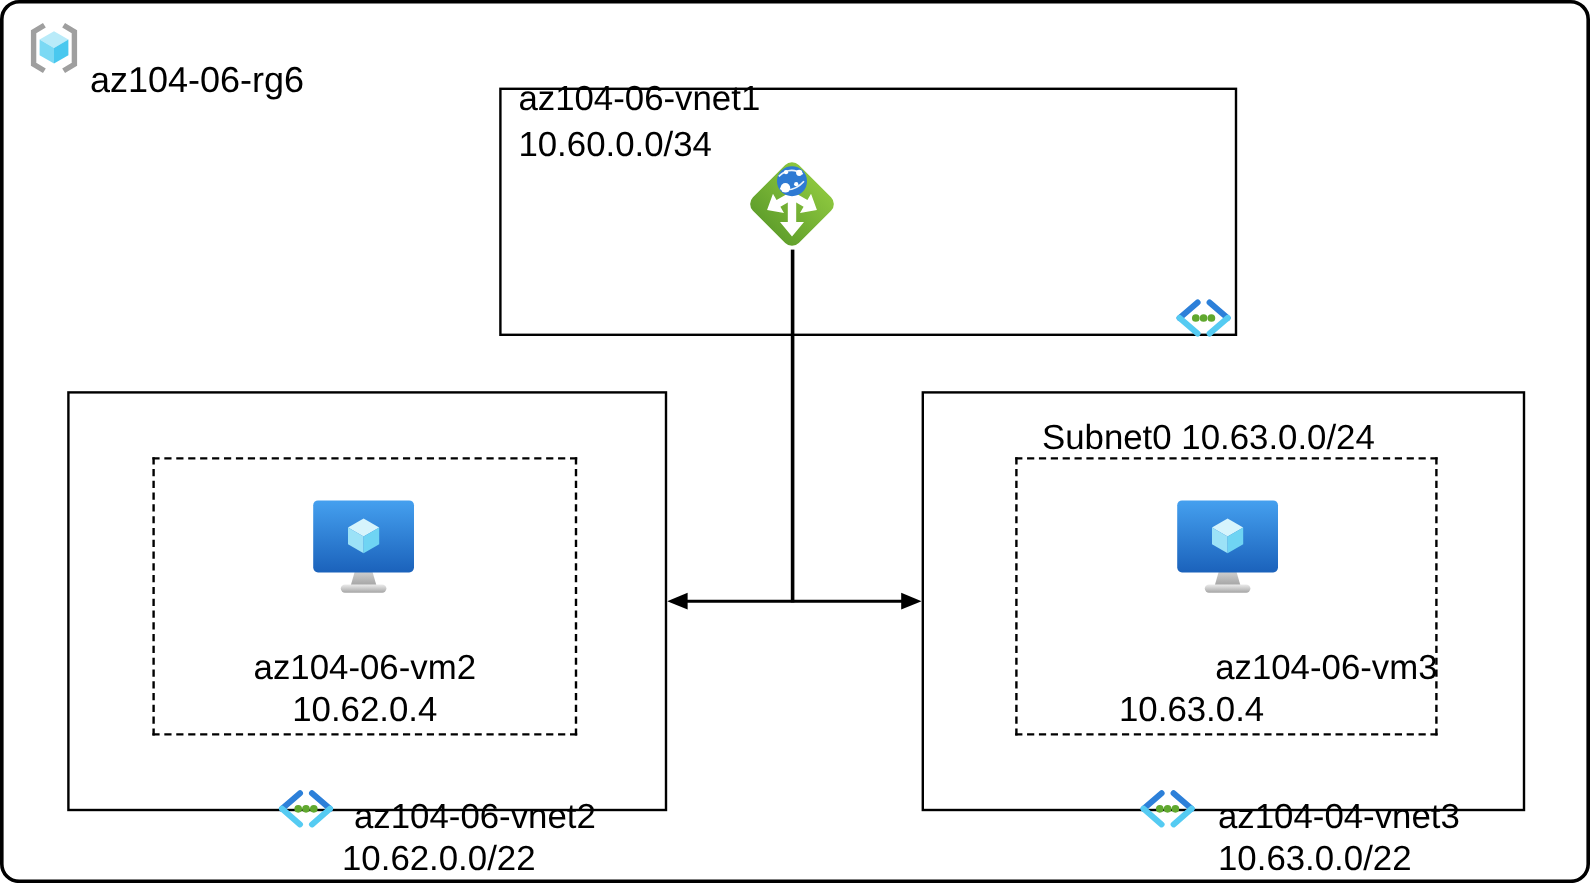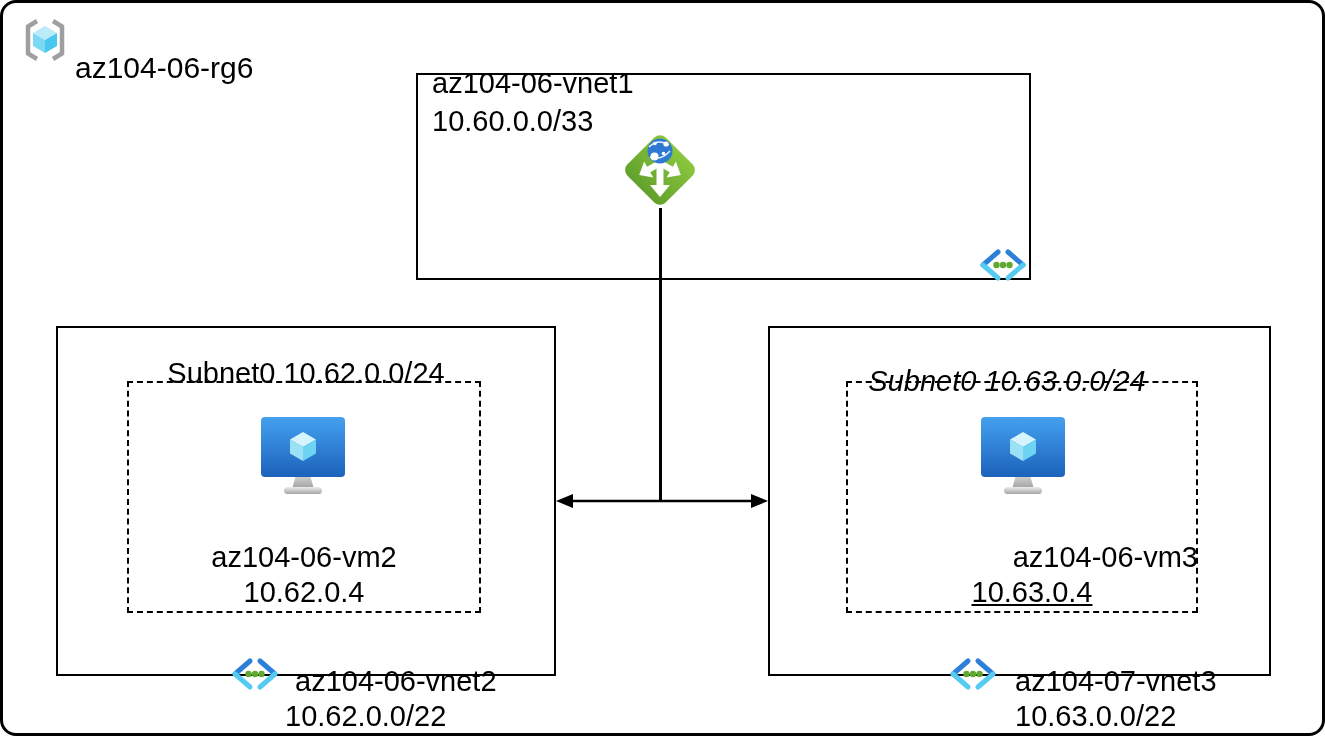--- a/index.html
+++ b/index.html
@@ -25,21 +25,21 @@
     <polyline points="14,3 5,8.5 5,35.5 14,41" fill="none" stroke="#9f9f9f" stroke-width="4.5"></polyline>
     <polyline points="30,3 39,8.5 39,35.5 30,41" fill="none" stroke="#9f9f9f" stroke-width="4.5"></polyline>
     <polygon points="22,8 34,15 22,22 10,15" fill="#b9ebf9"></polygon>
     <polygon points="10,15 22,22 22,35 10,28" fill="#7bd9f4"></polygon>
     <polygon points="34,15 22,22 22,35 34,28" fill="#49c8ef"></polygon>
   </svg>
   <div class="lbl" style="left:72px;top:22px;font-size:30px;">az104-06-rg6</div>
 
   <div class="solid-box" style="left:413px;top:70px;width:615px;height:207px;"></div>
   <div class="lbl" style="left:429px;top:38px;">az104-06-vnet1</div>
-  <div class="lbl" style="left:429px;top:76px;">10.60.0.0/33</div>
+  <div class="lbl" style="left:429px;top:76px;">10.60.0.0/34</div>
 
   <svg class="abs" style="left:617px;top:127px;" width="80" height="80" viewBox="0 0 80 80">
     <defs>
       <linearGradient id="gg" x1="0" y1="0" x2="0" y2="1">
         <stop offset="0" stop-color="#8cc63e"></stop>
           <stop offset="1" stop-color="#61a02c"></stop>
       </linearGradient>
     </defs>
     <rect x="13" y="13" width="54" height="54" rx="8" transform="rotate(45 40 40)" fill="url(#gg)"></rect>
     <g fill="#ffffff">
@@ -73,21 +73,20 @@
   </svg>
 
   <div class="vline" style="left:655.5px;top:205px;width:3px;height:294px;"></div>
   <svg class="abs" style="left:553px;top:488px;" width="212" height="20" viewBox="0 0 212 20">
     <line x1="10" y1="10" x2="202" y2="10" stroke="#000" stroke-width="2.5"></line>
     <polygon points="0,10 17,3 17,17" fill="#000"></polygon>
     <polygon points="212,10 195,3 195,17" fill="#000"></polygon>
   </svg>
 
   <div class="solid-box" style="left:53px;top:323px;width:500px;height:350px;"></div>
-  <div class="lbl ctr" style="left:53px;top:328px;width:500px;">Subnet0 10.62.0.0/24</div>
   <div class="dashed-box" style="left:124px;top:378px;width:354px;height:232px;"></div>
 
   <svg class="abs" style="left:252px;top:412px;" width="96" height="82" viewBox="0 0 96 82">
     <defs>
       <linearGradient id="vm1" x1="0" y1="0" x2="0" y2="1">
         <stop offset="0" stop-color="#45a0ef"></stop>
           <stop offset="1" stop-color="#1b62bb"></stop>
       </linearGradient>
       <linearGradient id="st1" x1="0" y1="0" x2="0" y2="1">
         <stop offset="0" stop-color="#d6d6d6"></stop>
@@ -115,40 +114,40 @@
     <line x1="31" y1="7" x2="46" y2="20" stroke="#2d80d9" stroke-width="5" stroke-linecap="round"></line>
     <line x1="46" y1="20" x2="31" y2="33" stroke="#55cbf2" stroke-width="5" stroke-linecap="round"></line>
     <circle cx="19.5" cy="20" r="3.2" fill="#60a82f"></circle>
     <circle cx="26" cy="20" r="3.2" fill="#60a82f"></circle>
     <circle cx="32.5" cy="20" r="3.2" fill="#60a82f"></circle>
   </svg>
   <div class="lbl" style="left:292px;top:636px;">az104-06-vnet2</div>
   <div class="lbl" style="left:282px;top:671px;">10.62.0.0/22</div>
 
   <div class="solid-box" style="left:765px;top:323px;width:503px;height:350px;"></div>
-  <div class="lbl ctr" style="left:765px;top:336px;width:478px;font-style:italic;">Subnet0 10.63.0.0/24</div>
+  <div class="lbl ctr" style="left:765px;top:320px;width:478px;">Subnet0 10.63.0.0/24</div>
   <div class="dashed-box" style="left:843px;top:378px;width:352px;height:232px;"></div>
 
   <svg class="abs" style="left:972px;top:412px;" width="96" height="82" viewBox="0 0 96 82">
     <polygon points="41,60 55,60 59,74 37,74" fill="url(#st1)"></polygon>
     <rect x="29" y="72" width="38" height="7" rx="3.5" fill="url(#bs1)"></rect>
     <rect x="6" y="2" width="84" height="60" rx="4" fill="url(#vm1)"></rect>
     <polygon points="48,17 61,24.5 48,32 35,24.5" fill="#d6f4fc"></polygon>
     <polygon points="35,24.5 48,32 48,46 35,38.5" fill="#9ce2f7"></polygon>
     <polygon points="61,24.5 48,32 48,46 61,38.5" fill="#6fd4f3"></polygon>
   </svg>
 
   <div class="lbl ctr" style="left:843px;top:512px;width:352px;text-align:right;">az104-06-vm3</div>
-  <div class="lbl ctr" style="left:853px;top:547px;width:352px;text-decoration:underline;">10.63.0.4</div>
+  <div class="lbl ctr" style="left:814px;top:547px;width:352px;">10.63.0.4</div>
 
   <svg class="abs" style="left:944px;top:651px;" width="52" height="40" viewBox="0 0 52 40">
     <line x1="21" y1="7" x2="6" y2="20" stroke="#2d80d9" stroke-width="5" stroke-linecap="round"></line>
     <line x1="6" y1="20" x2="21" y2="33" stroke="#55cbf2" stroke-width="5" stroke-linecap="round"></line>
     <line x1="31" y1="7" x2="46" y2="20" stroke="#2d80d9" stroke-width="5" stroke-linecap="round"></line>
     <line x1="46" y1="20" x2="31" y2="33" stroke="#55cbf2" stroke-width="5" stroke-linecap="round"></line>
     <circle cx="19.5" cy="20" r="3.2" fill="#60a82f"></circle>
     <circle cx="26" cy="20" r="3.2" fill="#60a82f"></circle>
     <circle cx="32.5" cy="20" r="3.2" fill="#60a82f"></circle>
   </svg>
-  <div class="lbl" style="left:1012px;top:636px;">az104-07-vnet3</div>
+  <div class="lbl" style="left:1012px;top:636px;">az104-04-vnet3</div>
   <div class="lbl" style="left:1012px;top:671px;">10.63.0.0/22</div>
 
 </div>
 
 </body></html>

